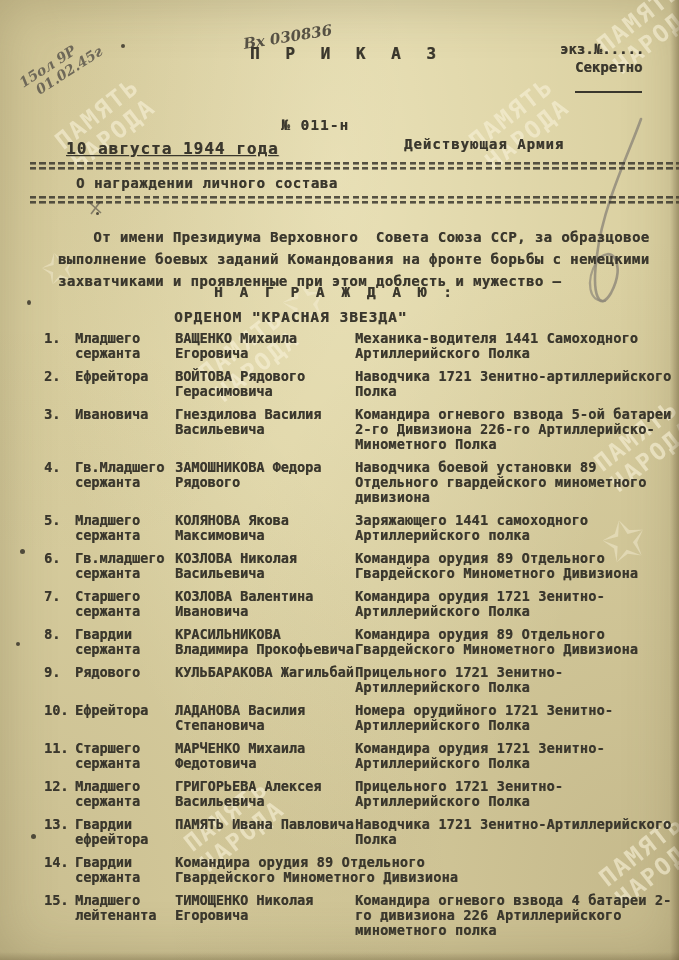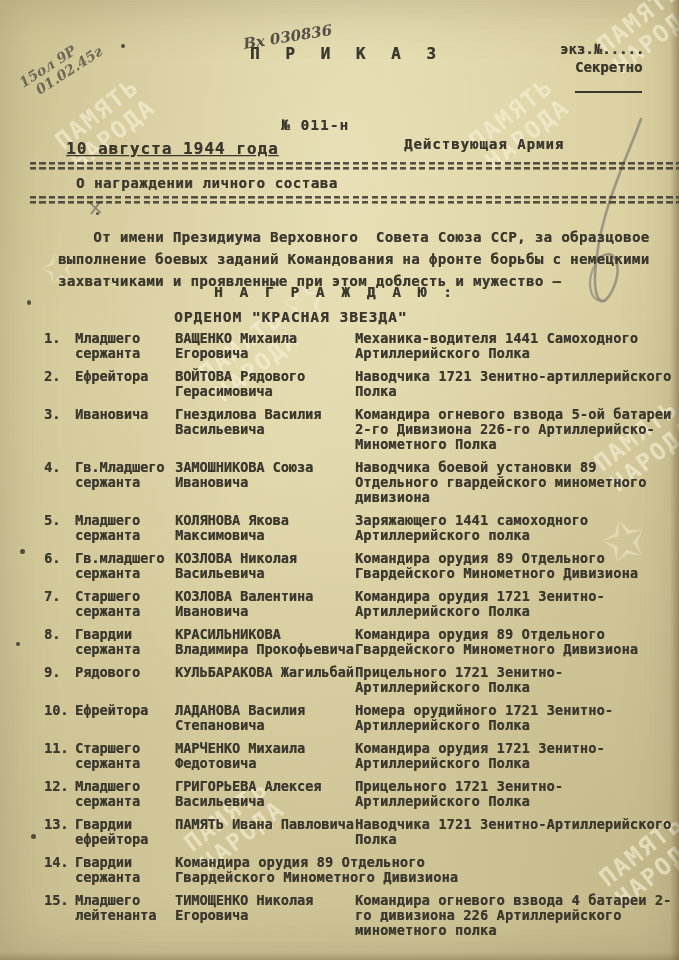--- a/index.html
+++ b/index.html
@@ -128,21 +128,21 @@
       </div>
       <div class="entry">
         <div class="e-num tw">3.</div>
         <div class="e-rank tw">Ивановича</div>
         <div class="e-name tw">Гнездилова Василия Васильевича</div>
         <div class="e-pos tw">Командира огневого взвода 5-ой батареи 2-го Дивизиона 226-го Артиллерийско-Минометного Полка</div>
       </div>
       <div class="entry">
         <div class="e-num tw">4.</div>
         <div class="e-rank tw">Гв.Младшего сержанта</div>
-        <div class="e-name tw">ЗАМОШНИКОВА Союза Ивановича</div>
+        <div class="e-name tw">ЗАМОШНИКОВА Федора Рядового</div>
         <div class="e-pos tw">Наводчика боевой установки 89 Отдельного гвардейского минометного дивизиона</div>
       </div>
       <div class="entry">
         <div class="e-num tw">5.</div>
         <div class="e-rank tw">Младшего сержанта</div>
         <div class="e-name tw">КОЛЯНОВА Якова Максимовича</div>
         <div class="e-pos tw">Заряжающего 1441 самоходного Артиллерийского полка</div>
       </div>
       <div class="entry">
         <div class="e-num tw">6.</div>

